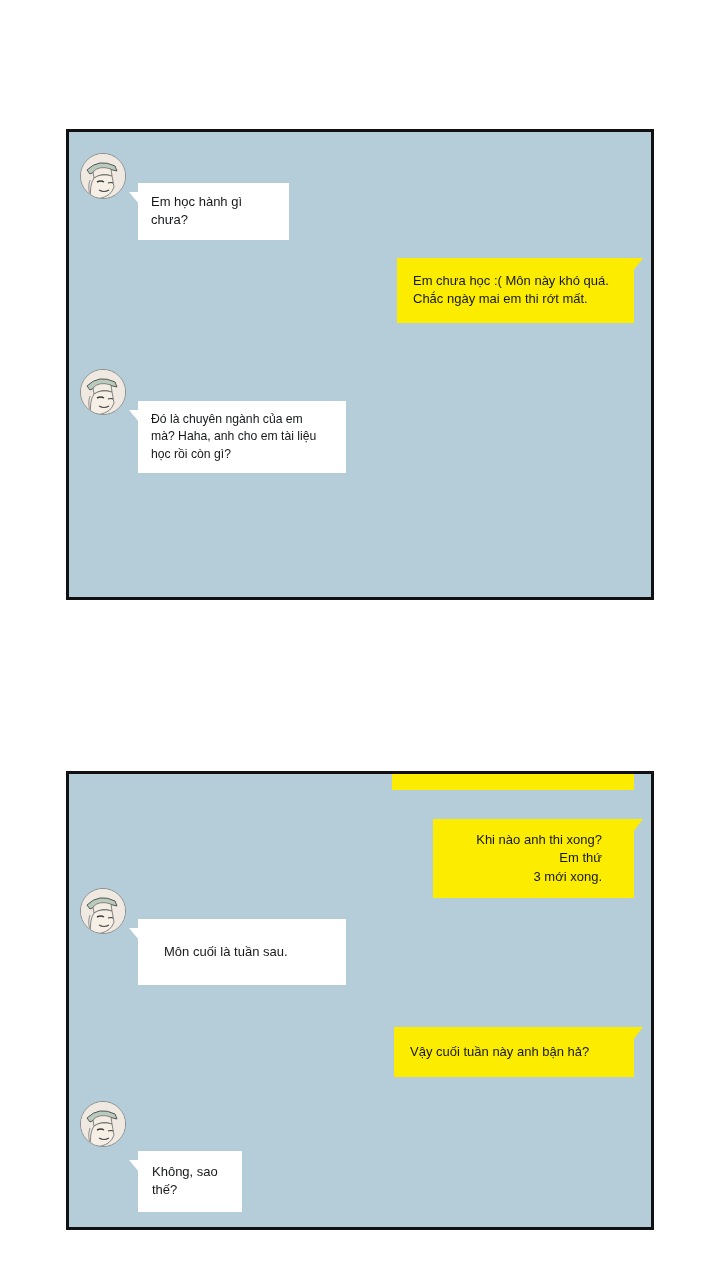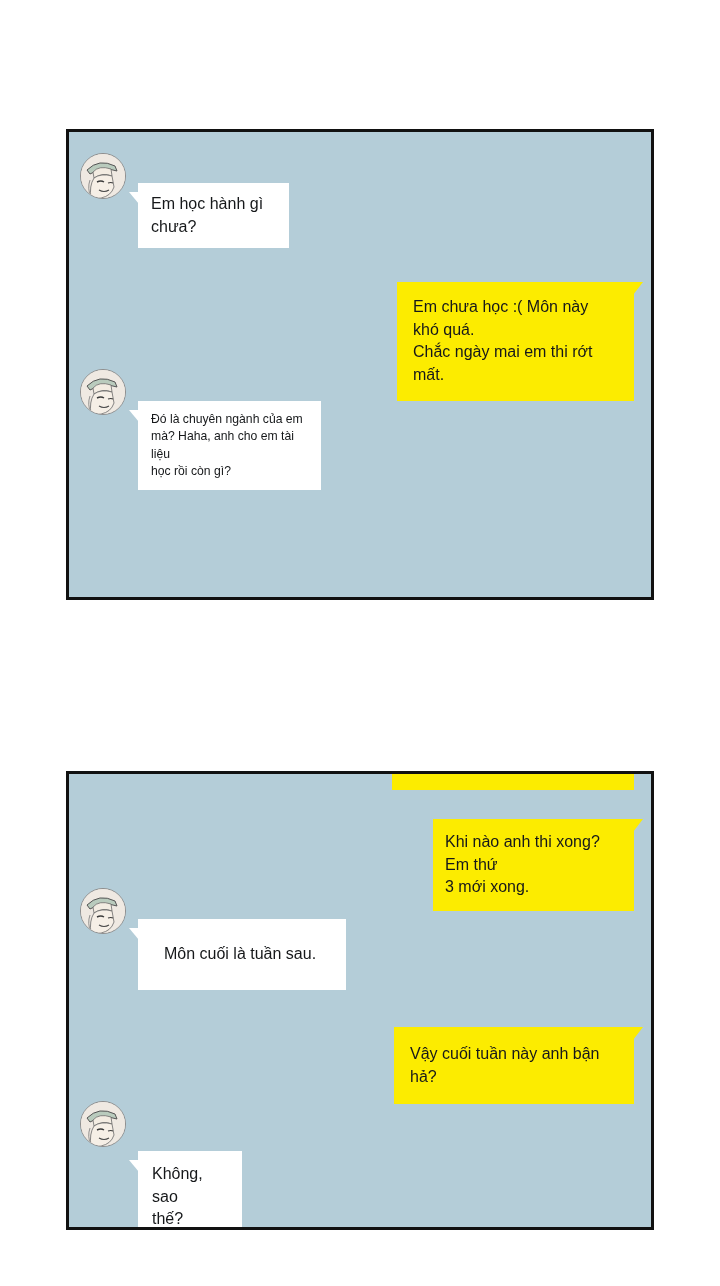--- a/index.html
+++ b/index.html
@@ -81,21 +81,21 @@
     position: absolute;
     right: -9px;
     top: 0px;
     width: 0;
     height: 0;
     border-top: 0 solid transparent;
     border-bottom: 13px solid transparent;
     border-left: 10px solid #fcec00;
   }
 
-  .t-14 { font-size: 16px; }
+  .t-14 { font-size: 13px; }
   .t-13 { font-size: 13.5px; }
   .t-12 { font-size: 12.2px; }
 </style>
 </head>
 <body>
 
 <div class="panel" id="panel-1">
 
   <div class="avatar" style="left:11px; top:21px;">
     <svg width="44" height="44" viewBox="0 0 44 44">
@@ -105,47 +105,47 @@
       <path d="M13 24 Q20 19 31 22 L33 33 Q30 42 20 44 L10 44 Q8 32 13 24 Z" fill="#f6efe6" stroke="#6a6a6a" stroke-width="0.8"></path>
       <path d="M16 28 q4 -2 7 0" stroke="#3b3b3b" stroke-width="1.4" fill="none"></path>
       <path d="M27 29 q3 -1 5 0" stroke="#3b3b3b" stroke-width="1.2" fill="none"></path>
       <path d="M18 36 q5 3 10 0" stroke="#4a4a4a" stroke-width="1.1" fill="none"></path>
       <path d="M9 26 q-3 8 1 18" stroke="#777" stroke-width="0.8" fill="none"></path>
     </svg>
   </div>
 
   <div class="bubble left t-14" style="left:69px; top:51px; width:151px;">Em học hành gì chưa?</div>
 
-  <div class="bubble right t-14" style="left:328px; top:126px; width:237px; padding:14px 16px;margin-top:24px;">Em chưa học :( Môn này khó quá.
+  <div class="bubble right t-14" style="left:328px; top:126px; width:237px; padding:14px 16px;">Em chưa học :( Môn này khó quá.
 Chắc ngày mai em thi rớt mất.</div>
 
   <div class="avatar" style="left:11px; top:237px;">
     <svg width="44" height="44" viewBox="0 0 44 44">
       <rect x="0" y="0" width="44" height="44" fill="#efe9e2"></rect>
       <path d="M6 16 Q18 4 34 12 L36 17 Q22 12 9 20 Z" fill="#b9cbbd" stroke="#555" stroke-width="1"></path>
       <path d="M12 18 Q18 11 30 15 L31 22 Q22 18 13 24 Z" fill="#f3ece2" stroke="#6a6a6a" stroke-width="0.8"></path>
       <path d="M13 24 Q20 19 31 22 L33 33 Q30 42 20 44 L10 44 Q8 32 13 24 Z" fill="#f6efe6" stroke="#6a6a6a" stroke-width="0.8"></path>
       <path d="M16 28 q4 -2 7 0" stroke="#3b3b3b" stroke-width="1.4" fill="none"></path>
       <path d="M27 29 q3 -1 5 0" stroke="#3b3b3b" stroke-width="1.2" fill="none"></path>
       <path d="M18 36 q5 3 10 0" stroke="#4a4a4a" stroke-width="1.1" fill="none"></path>
       <path d="M9 26 q-3 8 1 18" stroke="#777" stroke-width="0.8" fill="none"></path>
     </svg>
   </div>
 
-  <div class="bubble left t-12" style="left:69px; top:269px; width:183px;">Đó là chuyên ngành của em
+  <div class="bubble left t-12" style="left:69px; top:269px; width:208px;">Đó là chuyên ngành của em
 mà? Haha, anh cho em tài liệu
 học rồi còn gì?</div>
 
 </div>
 
 <div class="panel" id="panel-2">
 
   <div class="bubble right t-13" style="left:323px; top:-18px; width:242px; height:34px; padding:6px 15px;"></div>
 
-  <div class="bubble right t-14" style="left:364px; top:45px; width:201px; padding:12px 12px;">Khi nào anh thi xong? Em thứ
+  <div class="bubble right t-14" style="left:364px; top:45px; width:201px; padding:12px 32px;text-align:right;">Khi nào anh thi xong? Em thứ
 3 mới xong.</div>
 
   <div class="avatar" style="left:11px; top:114px;">
     <svg width="44" height="44" viewBox="0 0 44 44">
       <rect x="0" y="0" width="44" height="44" fill="#efe9e2"></rect>
       <path d="M6 16 Q18 4 34 12 L36 17 Q22 12 9 20 Z" fill="#b9cbbd" stroke="#555" stroke-width="1"></path>
       <path d="M12 18 Q18 11 30 15 L31 22 Q22 18 13 24 Z" fill="#f3ece2" stroke="#6a6a6a" stroke-width="0.8"></path>
       <path d="M13 24 Q20 19 31 22 L33 33 Q30 42 20 44 L10 44 Q8 32 13 24 Z" fill="#f6efe6" stroke="#6a6a6a" stroke-width="0.8"></path>
       <path d="M16 28 q4 -2 7 0" stroke="#3b3b3b" stroke-width="1.4" fill="none"></path>
       <path d="M27 29 q3 -1 5 0" stroke="#3b3b3b" stroke-width="1.2" fill="none"></path>

